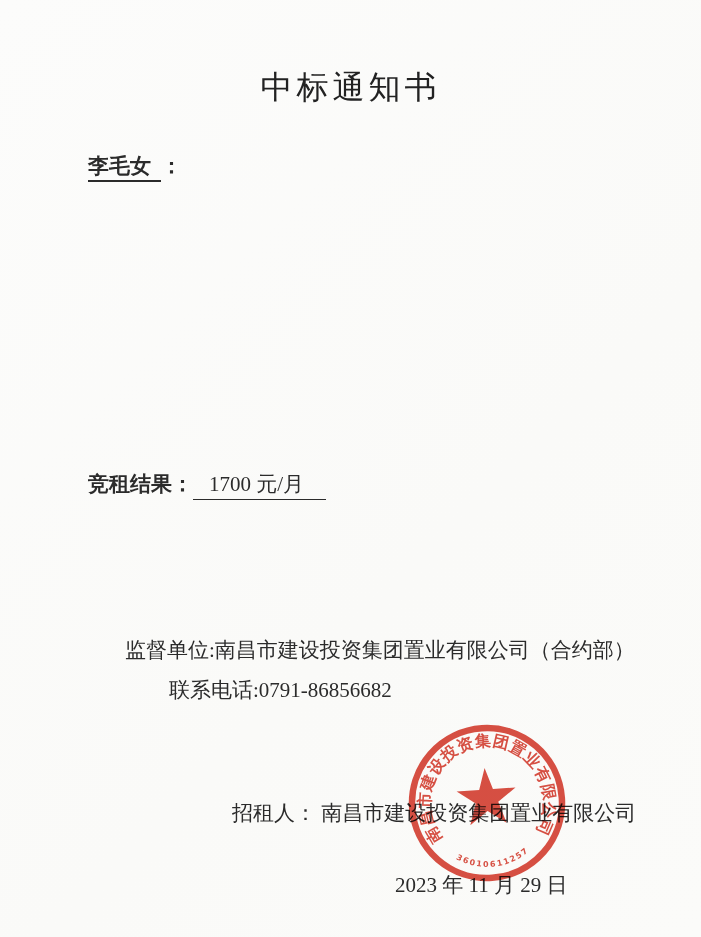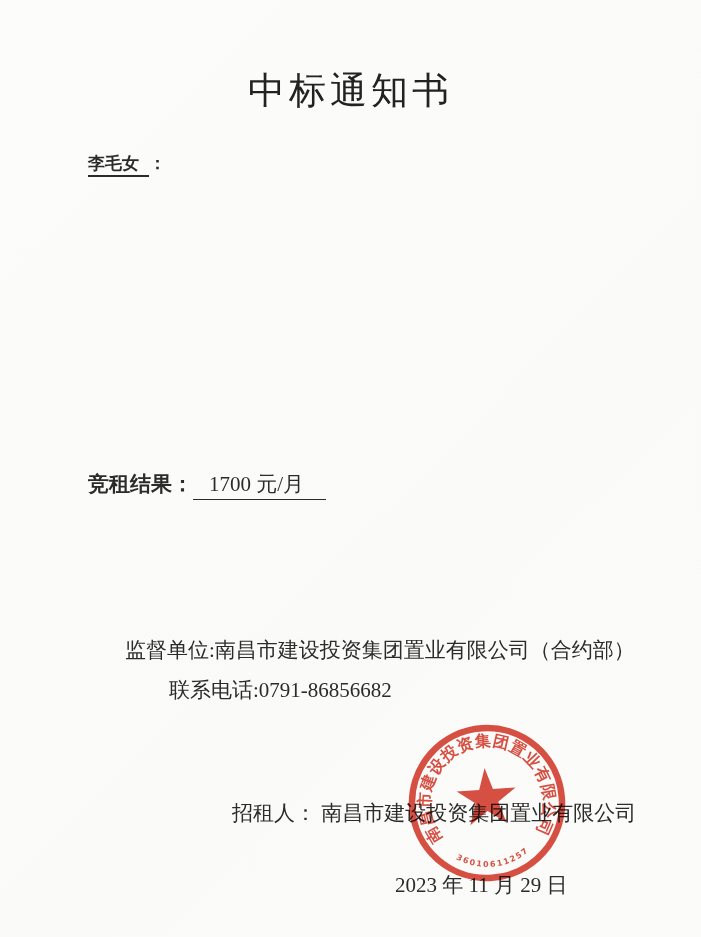--- a/index.html
+++ b/index.html
@@ -10,26 +10,26 @@
     position: relative;
     overflow: hidden;
   }
   .page {
     position: absolute; inset: 0;
     background: linear-gradient(135deg, #fcfcfb 0%, #fafaf8 60%, #fbfbf9 100%);
   }
   .doc-title {
     position: absolute; top: 66px; left: 0; width: 100%;
     text-align: center;
-    font-size: 37px; letter-spacing: 4px; font-weight: 500;
+    font-size: 32px; letter-spacing: 4px; font-weight: 500;
     color: #222;
   }
   .salutation {
     position: absolute; top: 152px; left: 88px;
-    font-size: 17px; font-weight: 700;
+    font-size: 21px; font-weight: 700;
   }
   .salutation .name {
     border-bottom: 2px solid #2b2b2b;
     padding: 0 10px 2px 0;
   }
   .para {
     position: absolute; left: 88px; width: 530px;
     font-size: 21px; line-height: 39px;
     text-align: justify;
     text-justify: inter-ideograph;

